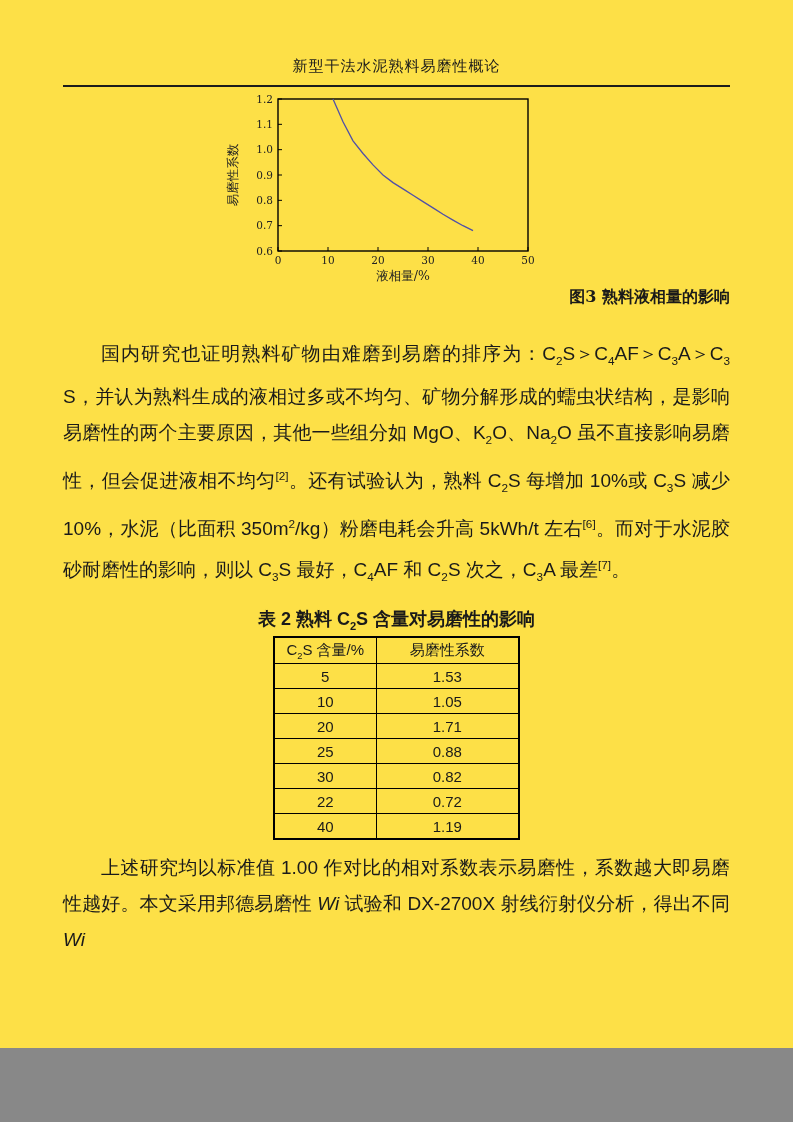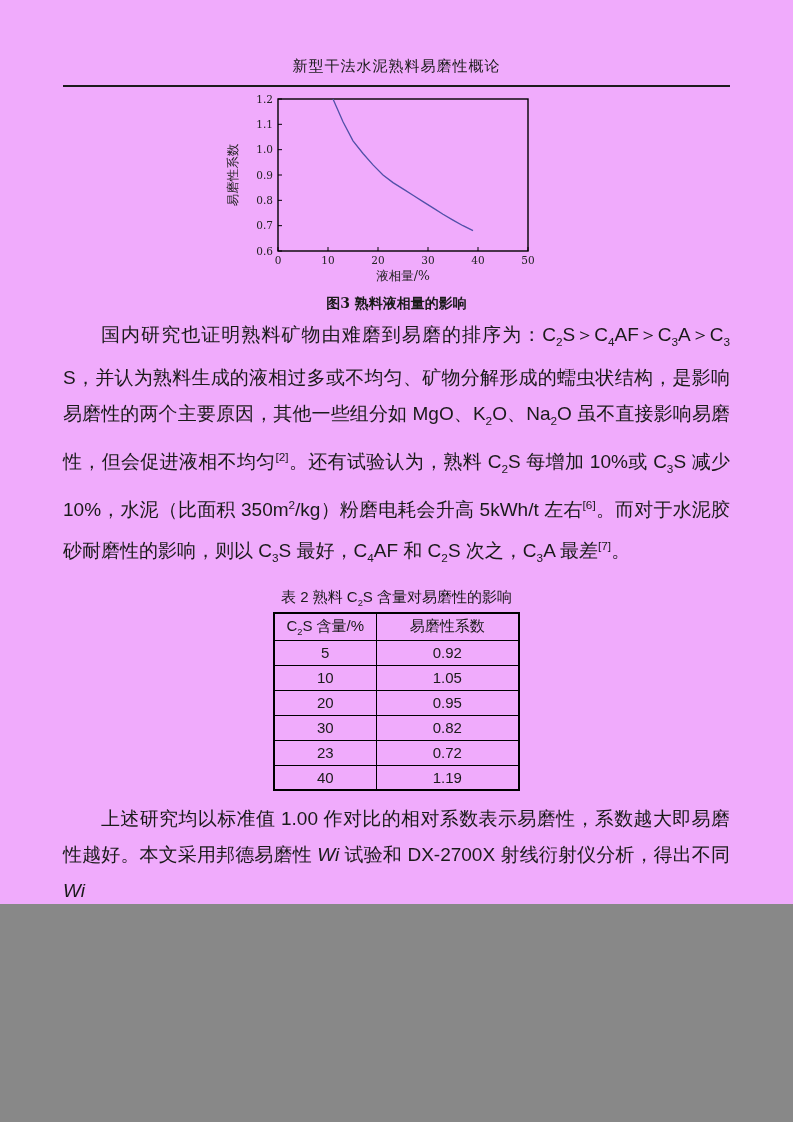--- a/index.html
+++ b/index.html
@@ -1,50 +1,51 @@
 <!DOCTYPE html>
 <html><head>
 <meta charset="utf-8">
 <style>
   * { margin:0; padding:0; box-sizing:border-box; }
   html,body { background:#888; }
   .page {
-    position:relative; width:793px; height:904px; margin:0 auto;
-    background:#f0abfc; color:#1a1a1a; overflow:hidden;
+    position:relative; width:793px; height:1048px; margin:0 auto;
+    background:#fde047; color:#1a1a1a; overflow:hidden;
     font-family:"Liberation Sans","DejaVu Sans",sans-serif;
   }
   .content { position:absolute; left:63px; top:0; width:667px; }
 
   .header-title {
     margin-top:57px; text-align:center; font-size:15px; letter-spacing:1px;
     font-family:"DejaVu Serif","Liberation Serif",serif;
   }
   .header-rule { height:2px; background:#1c1c1c; margin-top:9px; }
 
   .figure { margin-top:6px; text-align:center; }
   .figure svg { display:inline-block; }
   .tick { font-family:"DejaVu Serif","Liberation Serif",serif; font-size:10.5px; fill:#222; }
   .axis-label { font-family:"DejaVu Serif","Liberation Serif",serif; font-size:12.5px; fill:#222; }
   .figure-caption {
-    margin-top:8px; font-size:14px; font-weight:bold;
+    margin-top:0; font-size:16px; font-weight:bold;
     font-family:"DejaVu Serif","Liberation Serif",serif;
+    text-align:right;
   }
 
   .body-par {
     font-size:19px; line-height:36px; text-align:justify; text-indent:2em;
     word-break:break-all;
   }
-  .par-1 { margin-top:4px; }
+  .par-1 { margin-top:28px; }
   .par-3 { margin-top:10px; }
   .body-par sub { font-size:0.62em; }
   .body-par sup, .table-title sup { font-size:0.62em; vertical-align:super; }
   .table-title sub, table sub { font-size:0.62em; }
 
   .table-block { margin-top:12px; }
-  .table-title { text-align:center; font-weight:normal; font-size:15px; }
+  .table-title { text-align:center; font-weight:bold; font-size:18px; }
   table.c2s {
     margin:4px auto 0; border-collapse:collapse; border:2px solid #000;
     font-size:15px;
   }
   table.c2s th, table.c2s td {
     border:1px solid #000; text-align:center; font-weight:normal; padding:0;
   }
   table.c2s th { height:27px; }
   table.c2s td { height:25px; }
   table.c2s .col-a { width:102px; }
@@ -108,36 +109,40 @@
       <table class="c2s">
         <thead>
           <tr>
             <th class="col-a">C<sub>2</sub>S 含量/%</th>
             <th class="col-b">易磨性系数</th>
           </tr>
         </thead>
         <tbody>
             <tr>
               <td class="col-a">5</td>
-              <td class="col-b">0.92</td>
+              <td class="col-b">1.53</td>
             </tr>
             <tr>
               <td class="col-a">10</td>
               <td class="col-b">1.05</td>
             </tr>
             <tr>
               <td class="col-a">20</td>
-              <td class="col-b">0.95</td>
+              <td class="col-b">1.71</td>
+            </tr>
+            <tr>
+              <td class="col-a">25</td>
+              <td class="col-b">0.88</td>
             </tr>
             <tr>
               <td class="col-a">30</td>
               <td class="col-b">0.82</td>
             </tr>
             <tr>
-              <td class="col-a">23</td>
+              <td class="col-a">22</td>
               <td class="col-b">0.72</td>
             </tr>
             <tr>
               <td class="col-a">40</td>
               <td class="col-b">1.19</td>
             </tr>
           </tbody>
       </table>
     </div>
 

